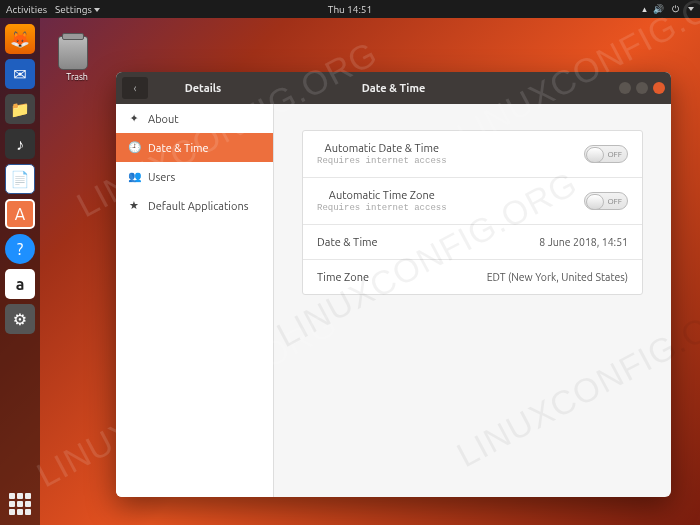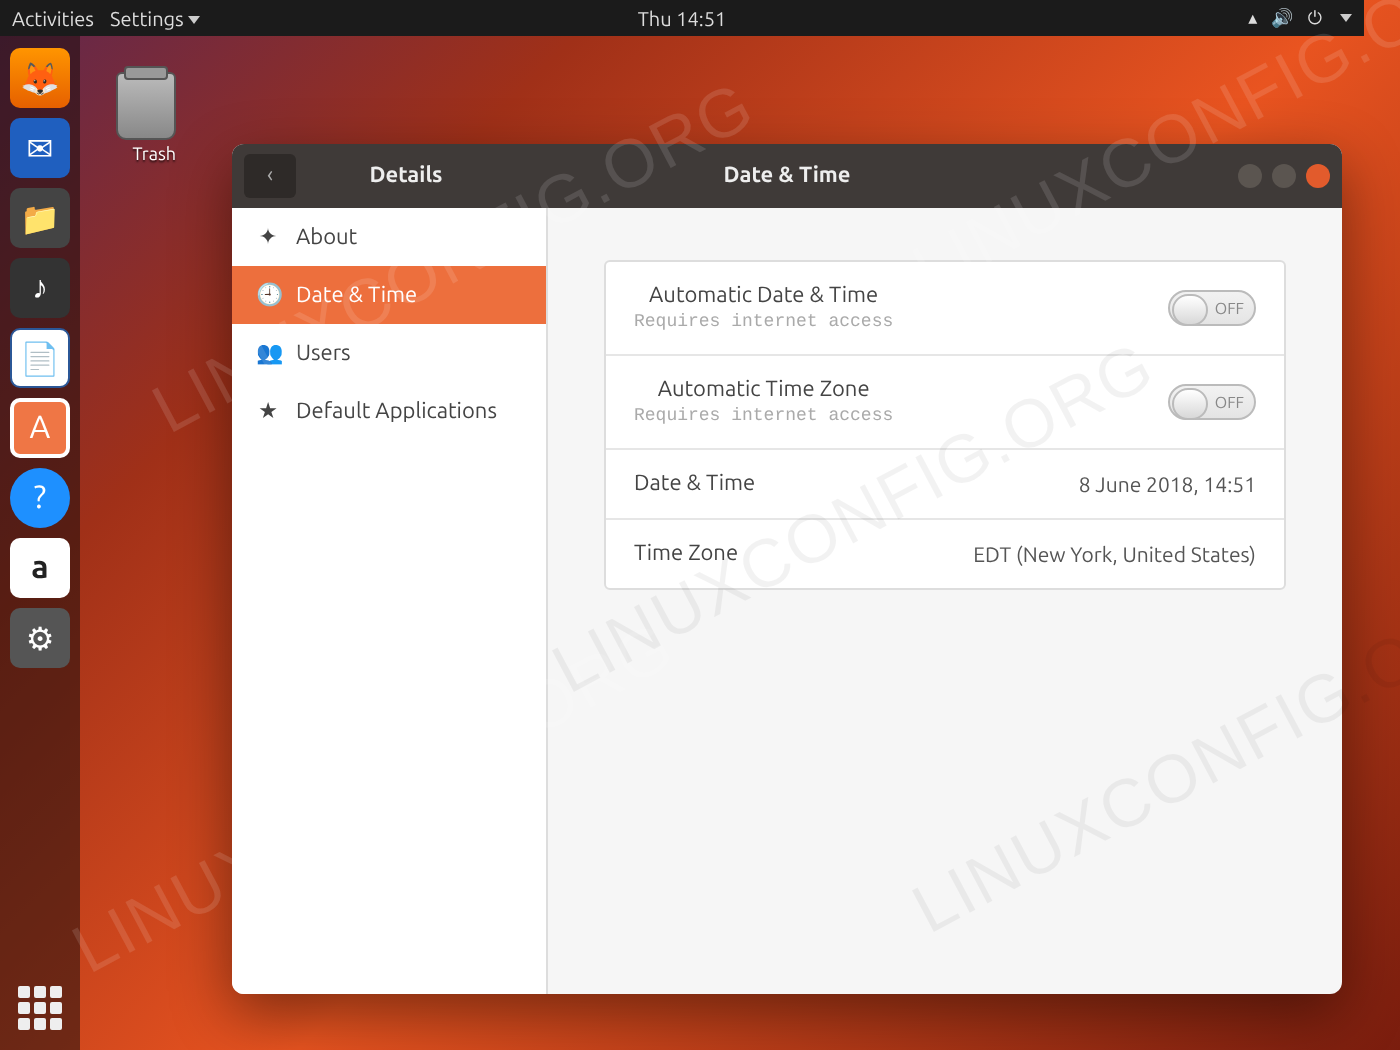--- a/index.html
+++ b/index.html
@@ -1,19 +1,19 @@
 <!DOCTYPE html>
 <html><head>
 <meta charset="utf-8">
 <style>
   * { box-sizing: border-box; margin: 0; padding: 0; font-family: Ubuntu, "Segoe UI", sans-serif; }
   body { width: 700px; height: 525px; overflow: hidden; position: relative; background: linear-gradient(135deg, #5e2750 0%, #a03018 25%, #e95420 55%, #7a1d0e 100%); }
 
   
-  .topbar { position: absolute; top:0; left:0; right:18px; height:18px; background:#1b1b1b; color:#ddd; font-size:10px; display:flex; align-items:center; padding:0 6px; }
+  .topbar { position: absolute; top:0; left:0; right:0; height:18px; background:#1b1b1b; color:#ddd; font-size:10px; display:flex; align-items:center; padding:0 6px; }
   .topbar .left { display:flex; gap:8px; align-items:center; }
   .topbar .center { position:absolute; left:50%; transform:translateX(-50%); }
   .topbar .right { margin-left:auto; display:flex; gap:6px; align-items:center; font-size:9px; letter-spacing:1px; }
   .tri-down { display:inline-block; margin-left:2px; border-left:3px solid transparent; border-right:3px solid transparent; border-top:4px solid #ccc; vertical-align:middle; }
 
   
   .dock { position:absolute; top:18px; left:0; bottom:0; width:40px; background:rgba(30,15,15,0.55); display:flex; flex-direction:column; align-items:center; padding-top:6px; gap:5px; }
   .dock .app { width:30px; height:30px; border-radius:5px; display:flex; align-items:center; justify-content:center; font-size:16px; color:#fff; }
   .dock .firefox { background:linear-gradient(#ff9500,#e66000); color:#fff; }
   .dock .thunder { background:#1f5fbf; }

